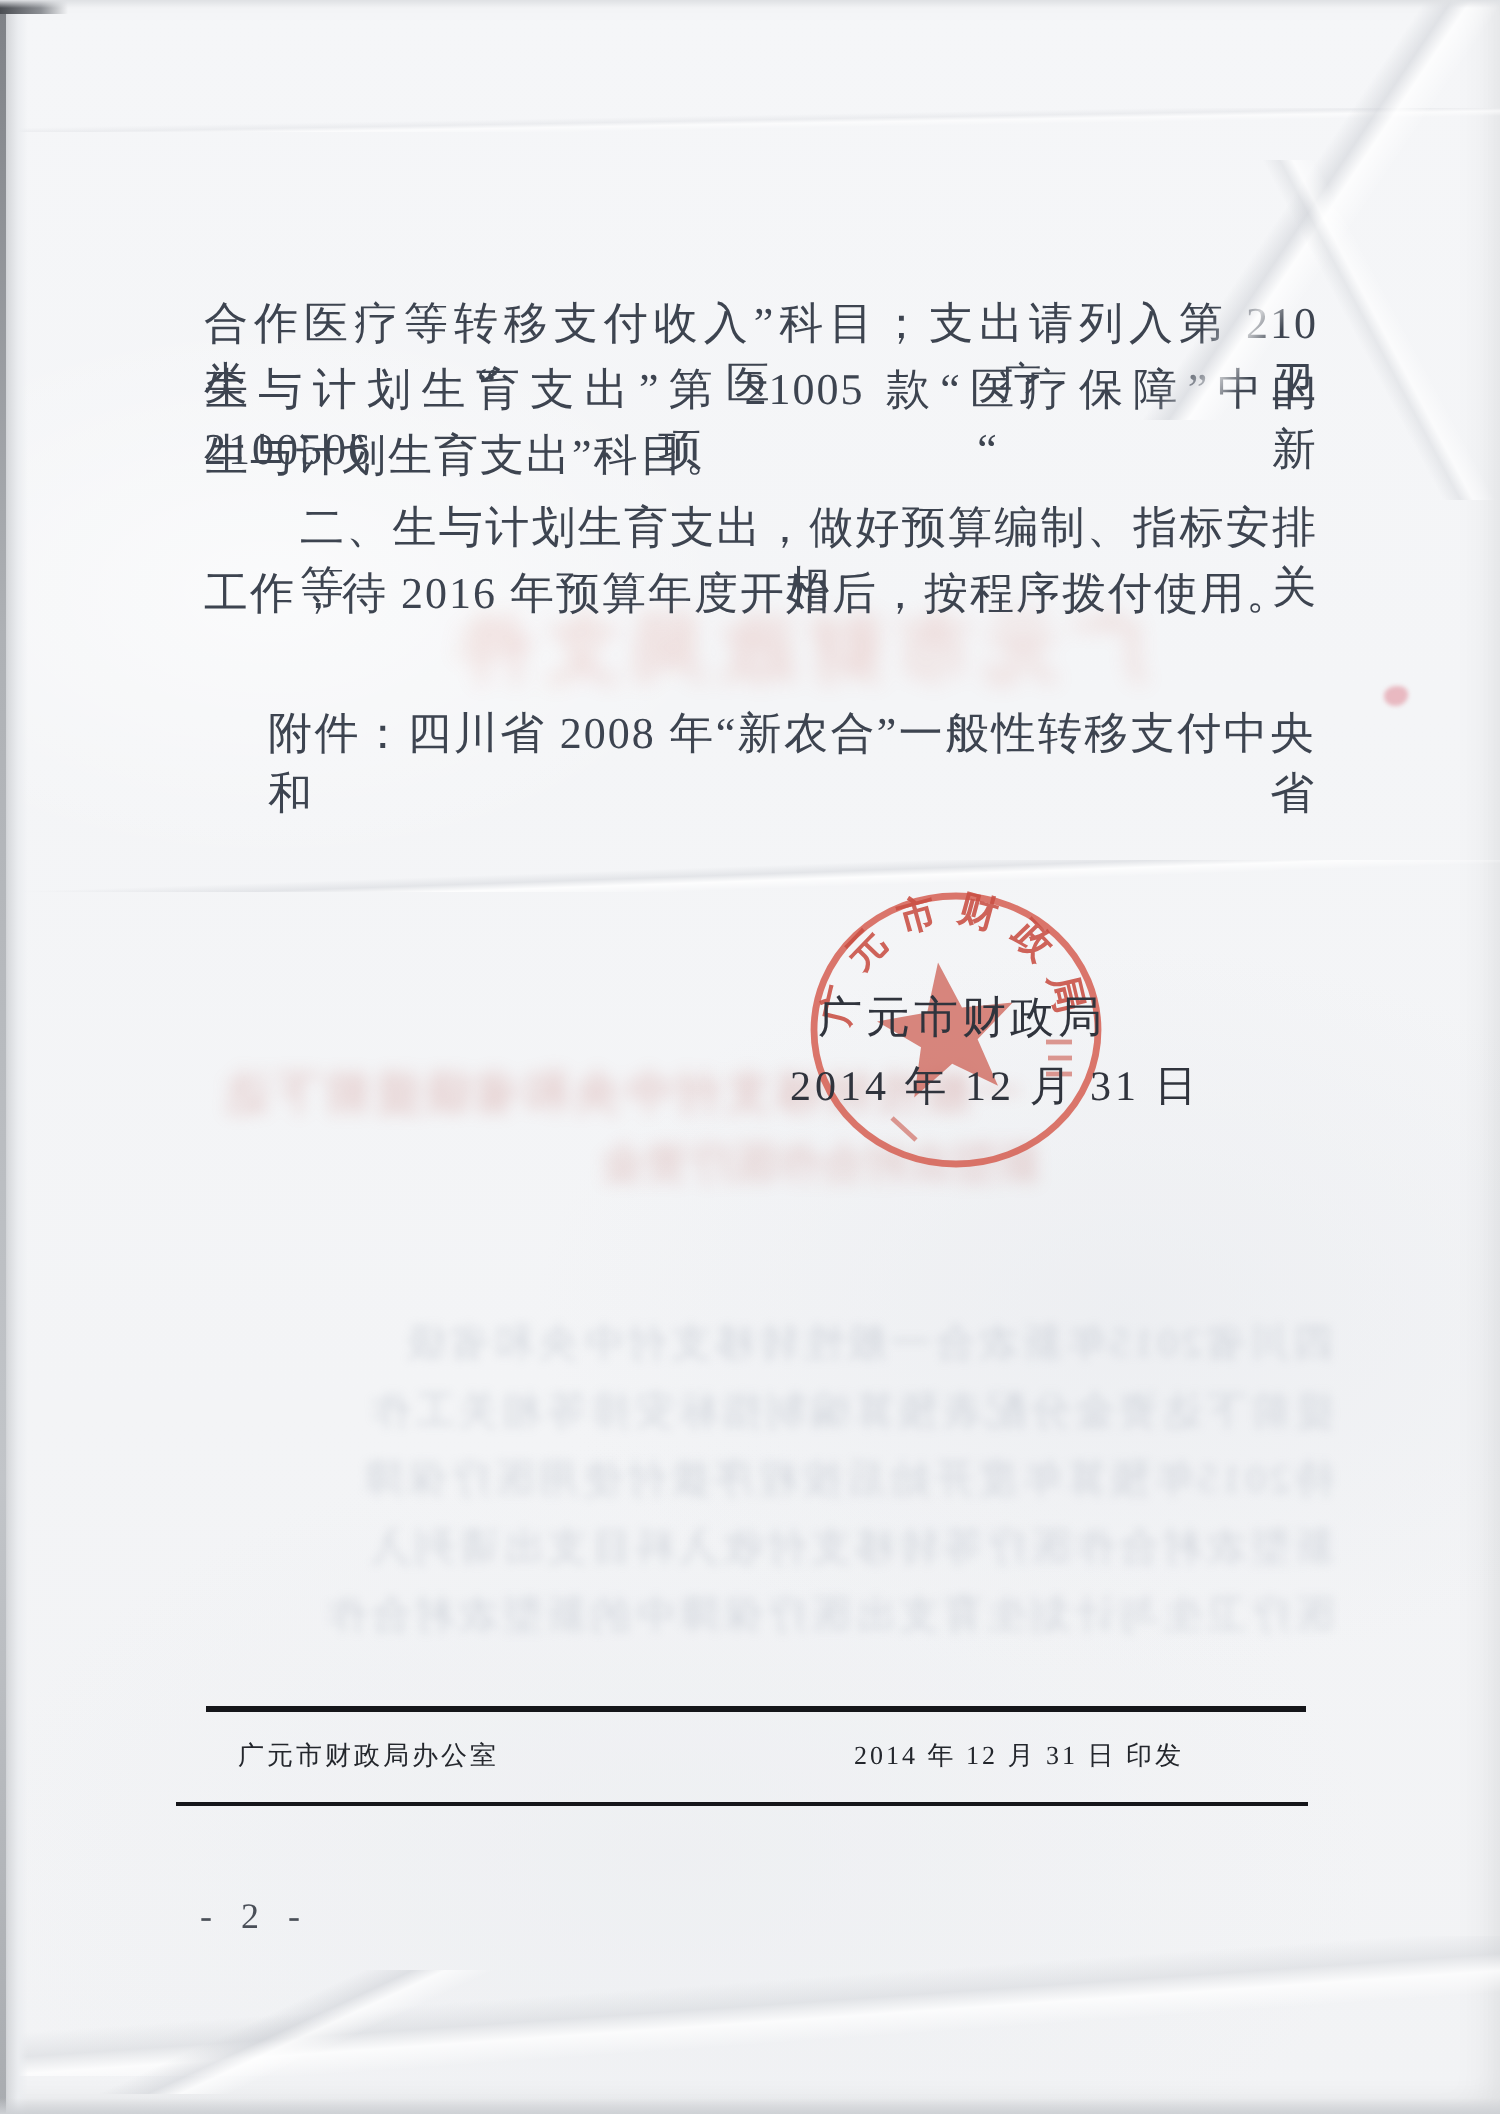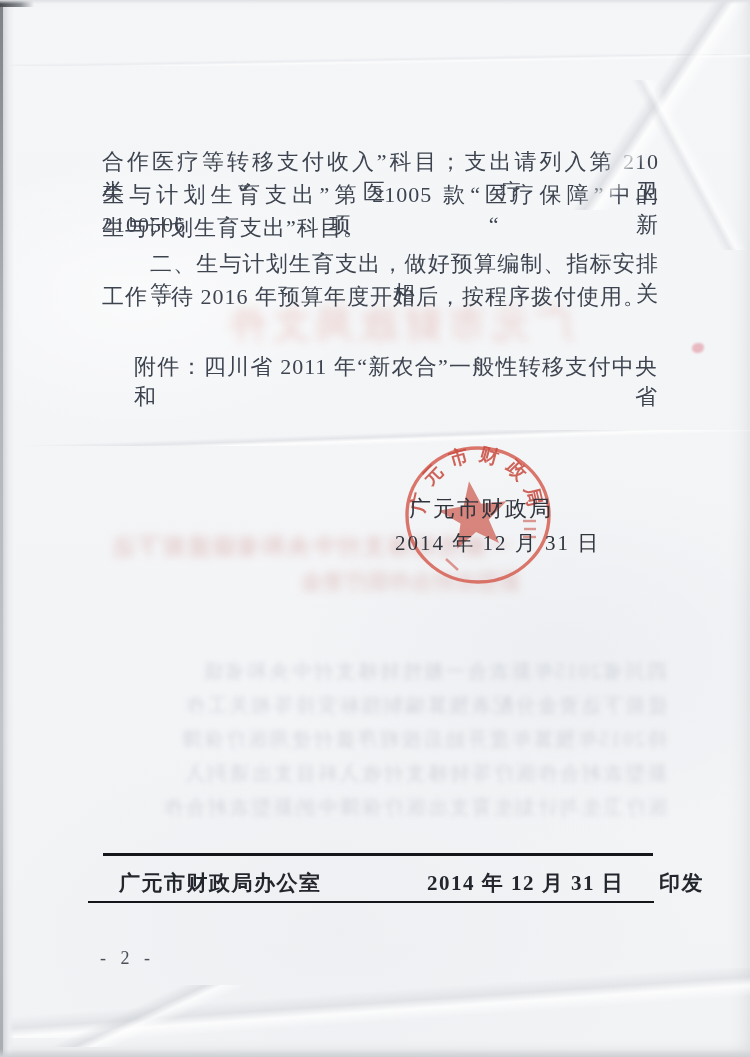--- a/index.html
+++ b/index.html
@@ -45,21 +45,21 @@
   .ghost{position:absolute;transform:scaleX(-1);white-space:nowrap;pointer-events:none;font-weight:bold;}
   .ghost-red-band{left:110px;top:299px;width:575px;font-size:38px;color:#d98f85;opacity:.30;filter:blur(5px);letter-spacing:6px;text-align:center;}
   .ghost-red-1{left:125px;top:531px;width:385px;font-size:23px;color:#c87f7a;opacity:.33;filter:blur(4px);letter-spacing:2px;}
   .ghost-red-2{left:255px;top:567px;width:265px;font-size:22px;color:#c98883;opacity:.30;filter:blur(4px);}
   .ghost-gray{left:92px;width:575px;font-size:20px;color:#9aa3b2;opacity:.34;filter:blur(2.5px);font-weight:normal;letter-spacing:2px;}
   
   .line{position:absolute;color:#3d4450;font-size:22px;letter-spacing:1px;white-space:nowrap;}
   .just{white-space:normal;text-align:justify;text-align-last:justify;}
   .sig{position:absolute;color:#30343d;font-size:22px;letter-spacing:2px;}
   .footer-rule{position:absolute;background:#15161a;}
-  .footer-text{position:absolute;color:#23262c;font-size:21px;letter-spacing:1.5px;white-space:nowrap;font-weight:bold;}
+  .footer-text{position:absolute;color:#23262c;font-size:13px;letter-spacing:1.5px;white-space:nowrap;}
   .page-num{position:absolute;left:100px;top:948px;color:#4a4f58;font-size:18px;letter-spacing:5px;}
   .smudge{position:absolute;left:692px;top:343px;width:12px;height:10px;border-radius:50% 40% 55% 45%;
     background:rgba(222,125,140,0.5);filter:blur(1px);}
   #seal{position:absolute;left:402px;top:443px;}
 </style>
 </head>
 <body>
 
 <div id="paper">
 
@@ -71,21 +71,21 @@
   <div class="ghost ghost-gray" style="top:726px">待2015年预算年度开始后按程序拨付使用医疗保障</div>
   <div class="ghost ghost-gray" style="top:760px">新型农村合作医疗等转移支付收入科目支出请列入</div>
   <div class="ghost ghost-gray" style="top:794px">医疗卫生与计划生育支出医疗保障中的新型农村合作</div>
 
   <div class="line just" style="left:102px;top:147px;width:557px">合作医疗等转移支付收入”科目；支出请列入第 210 类“医疗卫</div>
   <div class="line just" style="left:102px;top:180px;width:557px">生与计划生育支出”第 21005 款“医疗保障”中的 2100506 项“新</div>
   <div class="line" style="left:102px;top:213px">生与计划生育支出”科目。</div>
   <div class="line just" style="left:150px;top:249px;width:509px">二、生与计划生育支出，做好预算编制、指标安排等相关</div>
   <div class="line" style="left:102px;top:282px">工作，待 2016 年预算年度开始后，按程序拨付使用。</div>
 
-  <div class="line just" style="left:134px;top:352px;width:524px">附件：四川省 2011 年“新农合”一般性转移支付中央和省</div>
+  <div class="line just" style="left:134px;top:352px;width:524px">附件：四川省 2008 年“新农合”一般性转移支付中央和省</div>
 
   <svg id="seal" width="152" height="148" viewBox="0 0 152 148">
     <defs>
       <path id="sealArc" d="M 23.2,74.5 A 52,52 0 1 1 126.8,74.5" fill="none"></path>
     </defs>
     <ellipse cx="76" cy="72" rx="71" ry="67" fill="none" stroke="#d4594c" stroke-width="3.4" opacity="0.82"></ellipse>
     <polygon points="67,38.3 79,60.8 104.4,58.2 86.8,76.6 97,99.9 74.1,88.9 55.1,105.8 58.5,80.6 36.5,67.7 61.6,63.2" fill="#cc5a4e" opacity="0.72"></polygon>
     <text font-size="19" font-weight="bold" fill="#c94f44" opacity="0.88" letter-spacing="6">
       <textPath href="#sealArc" startOffset="4" textLength="164">广元市财政局</textPath>
     </text>
@@ -99,21 +99,21 @@
 
   <div class="sig" style="left:409px;top:494px">广元市财政局</div>
   <div class="sig" style="left:395px;top:529px;font-size:21px">2014 年 12 月 31 日</div>
 
   <div class="smudge"></div>
 
   <div class="footer-rule" style="left:103px;top:853px;width:550px;height:3px"></div>
   <div class="footer-text" style="left:119px;top:869px">广元市财政局办公室</div>
   <div class="footer-text" style="left:427px;top:869px">
     <span>2014 年 12 月 31 日</span>
-    <span style="margin-left:28px">印发</span>
+    <span style="margin-left:0">印发</span>
   </div>
   <div class="footer-rule" style="left:88px;top:901px;width:566px;height:2px"></div>
 
   <div class="page-num">- 2 -</div>
 
   <div class="crease crease-top"></div>
   <div class="crease crease-mid"></div>
   <div class="crease crease-tr1"></div>
   <div class="crease crease-tr2"></div>
   <div class="crease crease-b1"></div>

